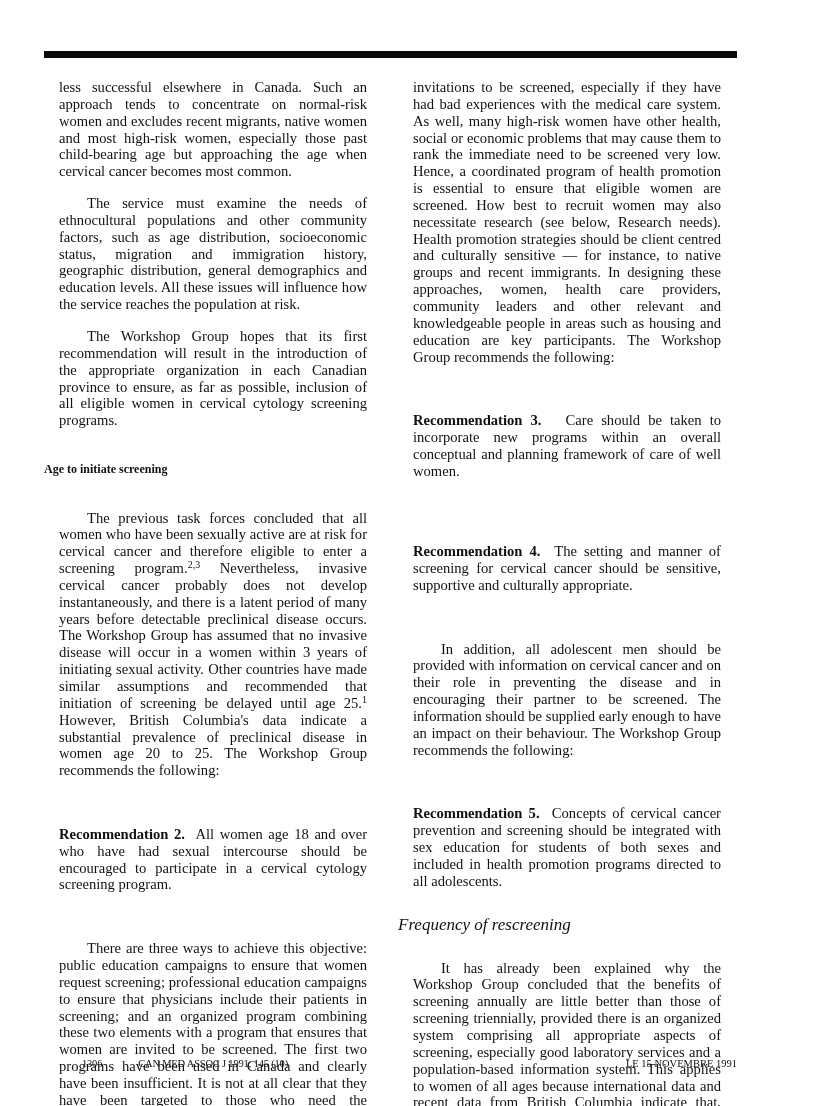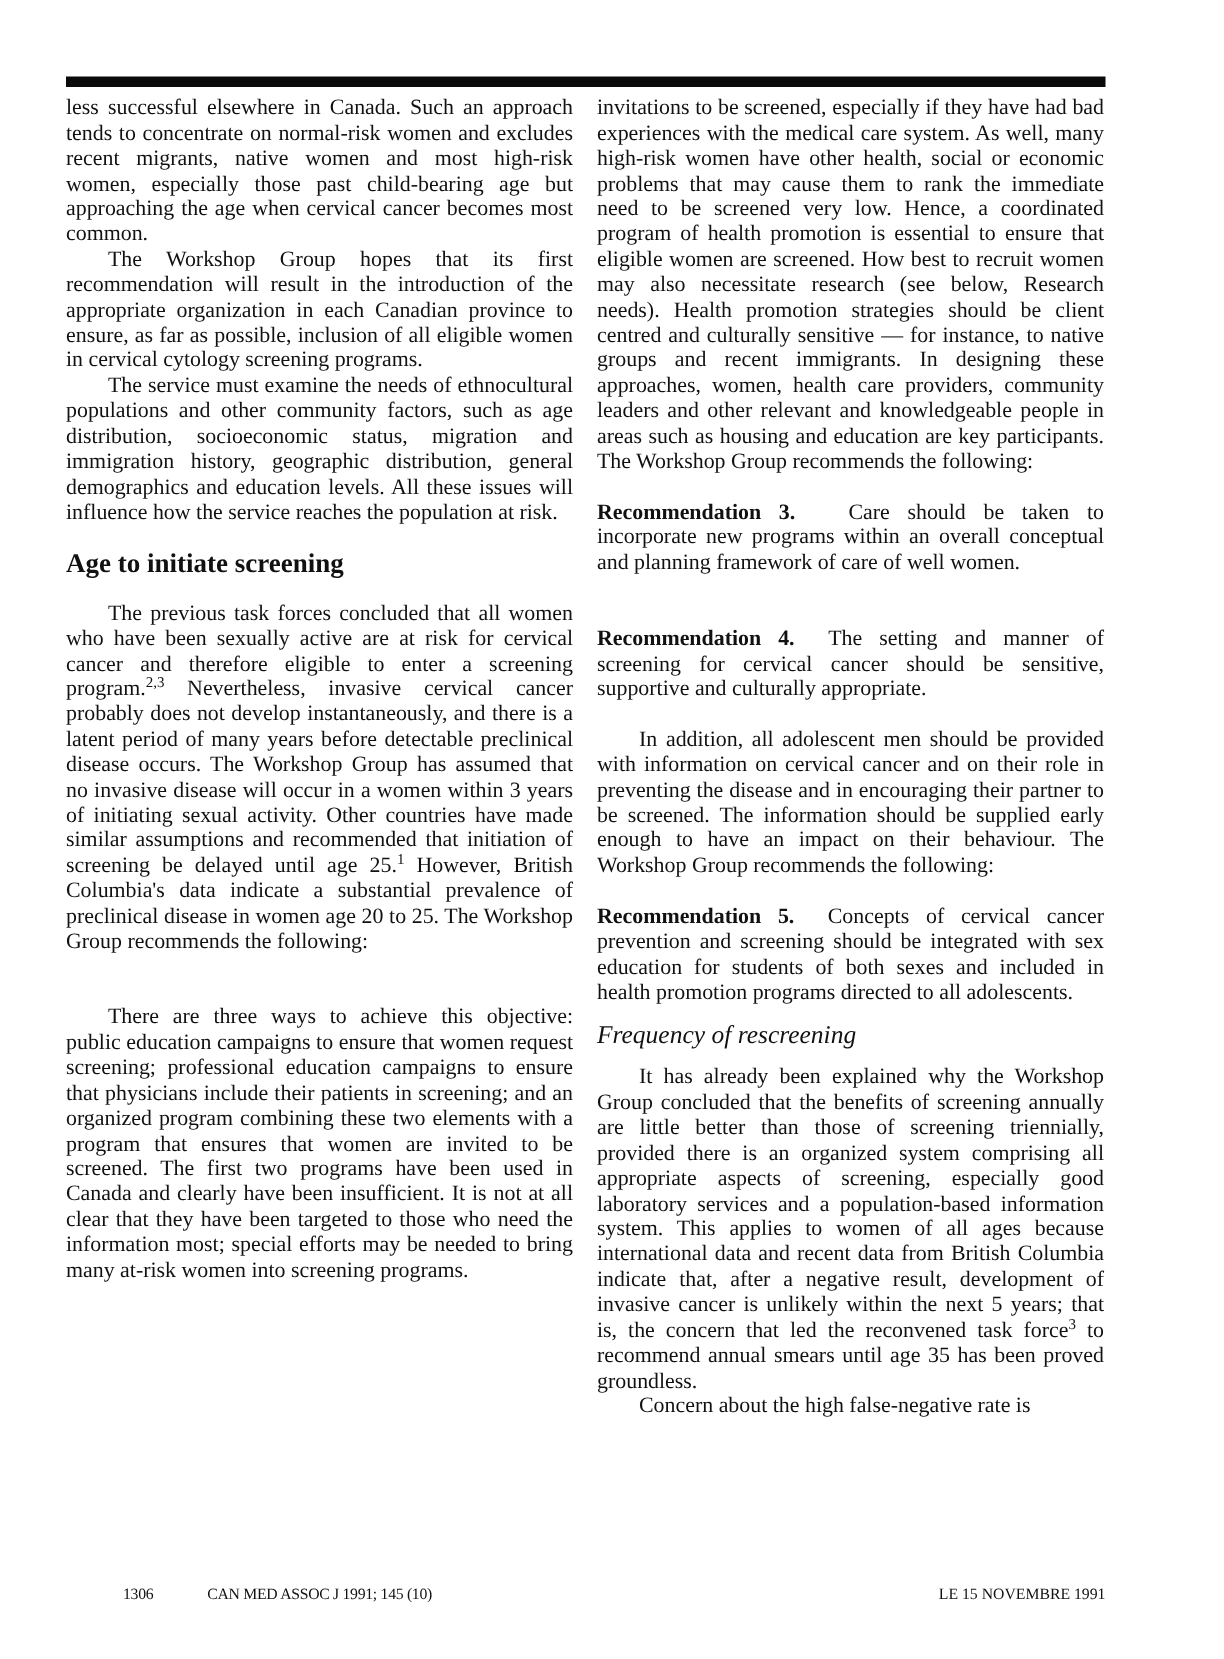--- a/index.html
+++ b/index.html
@@ -2,47 +2,48 @@
 <html><head>
 <meta charset="utf-8">
 <style>
   html, body { margin: 0; padding: 0; background: #ffffff; }
   body { width: 816px; height: 1106px; position: relative; overflow: hidden;
          font-family: "Liberation Serif", "DejaVu Serif", serif; color: #111; }
   .rule { position: absolute; left: 44px; top: 51px; width: 693px; height: 7px; background: #0a0a0a; }
   .col { position: absolute; top: 64px; width: 338px; font-size: 14.6px; line-height: 16.85px; }
   .col-left { left: 44px; }
   .col-right { left: 398px; }
-  p { margin: 0; text-align: justify; hyphens: none; }
+  p { margin: 15px; text-align: justify; hyphens: none; }
   p.ind { text-indent: 28px; }
   .gap { height: 16.85px; }
   .gap2 { height: 33.7px; }
   .gap-s { height: 10px; }
-  h3.sect { margin: 0; font-size: 18px; font-weight: bold; line-height: 16.85px; }
+  h3.sect { margin: 0; font-size: 12px; font-weight: bold; line-height: 16.85px; }
   h3.ital { margin: 0; font-size: 17px; font-style: italic; font-weight: normal; line-height: 20px; }
   .rec-label { font-weight: bold; }
   sup { font-size: 10px; line-height: 0; vertical-align: 5px; }
   .footer-left { position: absolute; left: 44px; top: 1058px; font-size: 10.5px; letter-spacing: -0.2px; }
   .footer-left .pg { font-weight: normal; margin-right: 36px; margin-left: 38px; }
   .footer-right { position: absolute; right: 79px; top: 1058px; font-size: 10.5px; }
 </style>
 </head>
 <body>
 
 <div class="rule"></div>
 
 <div class="col col-left">
   <p>less successful elsewhere in Canada. Such an approach tends to concentrate on normal-risk women and excludes recent migrants, native women and most high-risk women, especially those past child-bearing age but approaching the age when cervical cancer becomes most common.</p>
+  <p class="ind">The service must examine the needs of ethnocultural populations and other community factors, such as age distribution, socioeconomic status, migration and immigration history, geographic distribution, general demographics and education levels. All these issues will influence how the service reaches the population at risk.</p>
   <p class="ind">The Workshop Group hopes that its first recommendation will result in the introduction of the appropriate organization in each Canadian province to ensure, as far as possible, inclusion of all eligible women in cervical cytology screening programs.</p>
-  <p class="ind">The service must examine the needs of ethnocultural populations and other community factors, such as age distribution, socioeconomic status, migration and immigration history, geographic distribution, general demographics and education levels. All these issues will influence how the service reaches the population at risk.</p>
   <div class="gap"></div>
   <h3 class="sect">Age to initiate screening</h3>
   <div class="gap"></div>
   <p class="ind"><span>The previous task forces concluded that all women who have been sexually active are at risk for cervical cancer and therefore eligible to enter a screening program.</span><sup>2,3</sup><span> Nevertheless, invasive cervical cancer probably does not develop instantaneously, and there is a latent period of many years before detectable preclinical disease occurs. The Workshop Group has assumed that no invasive disease will occur in a women within 3 years of initiating sexual activity. Other countries have made similar assumptions and recommended that initiation of screening be delayed until age 25.</span><sup>1</sup><span> However, British Columbia's data indicate a substantial prevalence of preclinical disease in women age 20 to 25. The Workshop Group recommends the following:</span></p>
   <div class="gap"></div>
+  <p><span class="rec-label">Recommendation 2.</span>&nbsp; <span>All women age 18 and over who have had sexual intercourse should be encouraged to participate in a cervical cytology screening program.</span></p>
   <div class="gap"></div>
   <p class="ind">There are three ways to achieve this objective: public education campaigns to ensure that women request screening; professional education campaigns to ensure that physicians include their patients in screening; and an organized program combining these two elements with a program that ensures that women are invited to be screened. The first two programs have been used in Canada and clearly have been insufficient. It is not at all clear that they have been targeted to those who need the information most; special efforts may be needed to bring many at-risk women into screening programs.</p>
 </div>
 
 <div class="col col-right">
   <p>invitations to be screened, especially if they have had bad experiences with the medical care system. As well, many high-risk women have other health, social or economic problems that may cause them to rank the immediate need to be screened very low. Hence, a coordinated program of health promotion is essential to ensure that eligible women are screened. How best to recruit women may also necessitate research (see below, Research needs). Health promotion strategies should be client centred and culturally sensitive — for instance, to native groups and recent immigrants. In designing these approaches, women, health care providers, community leaders and other relevant and knowledgeable people in areas such as housing and education are key participants. The Workshop Group recommends the following:</p>
   <div class="gap"></div>
   <p><span class="rec-label">Recommendation 3.</span>&nbsp;&nbsp; <span>Care should be taken to incorporate new programs within an overall conceptual and planning framework of care of well women.</span></p>
   <div class="gap2"></div>
   <p><span class="rec-label">Recommendation 4.</span>&nbsp; <span>The setting and manner of screening for cervical cancer should be sensitive, supportive and culturally appropriate.</span></p>

